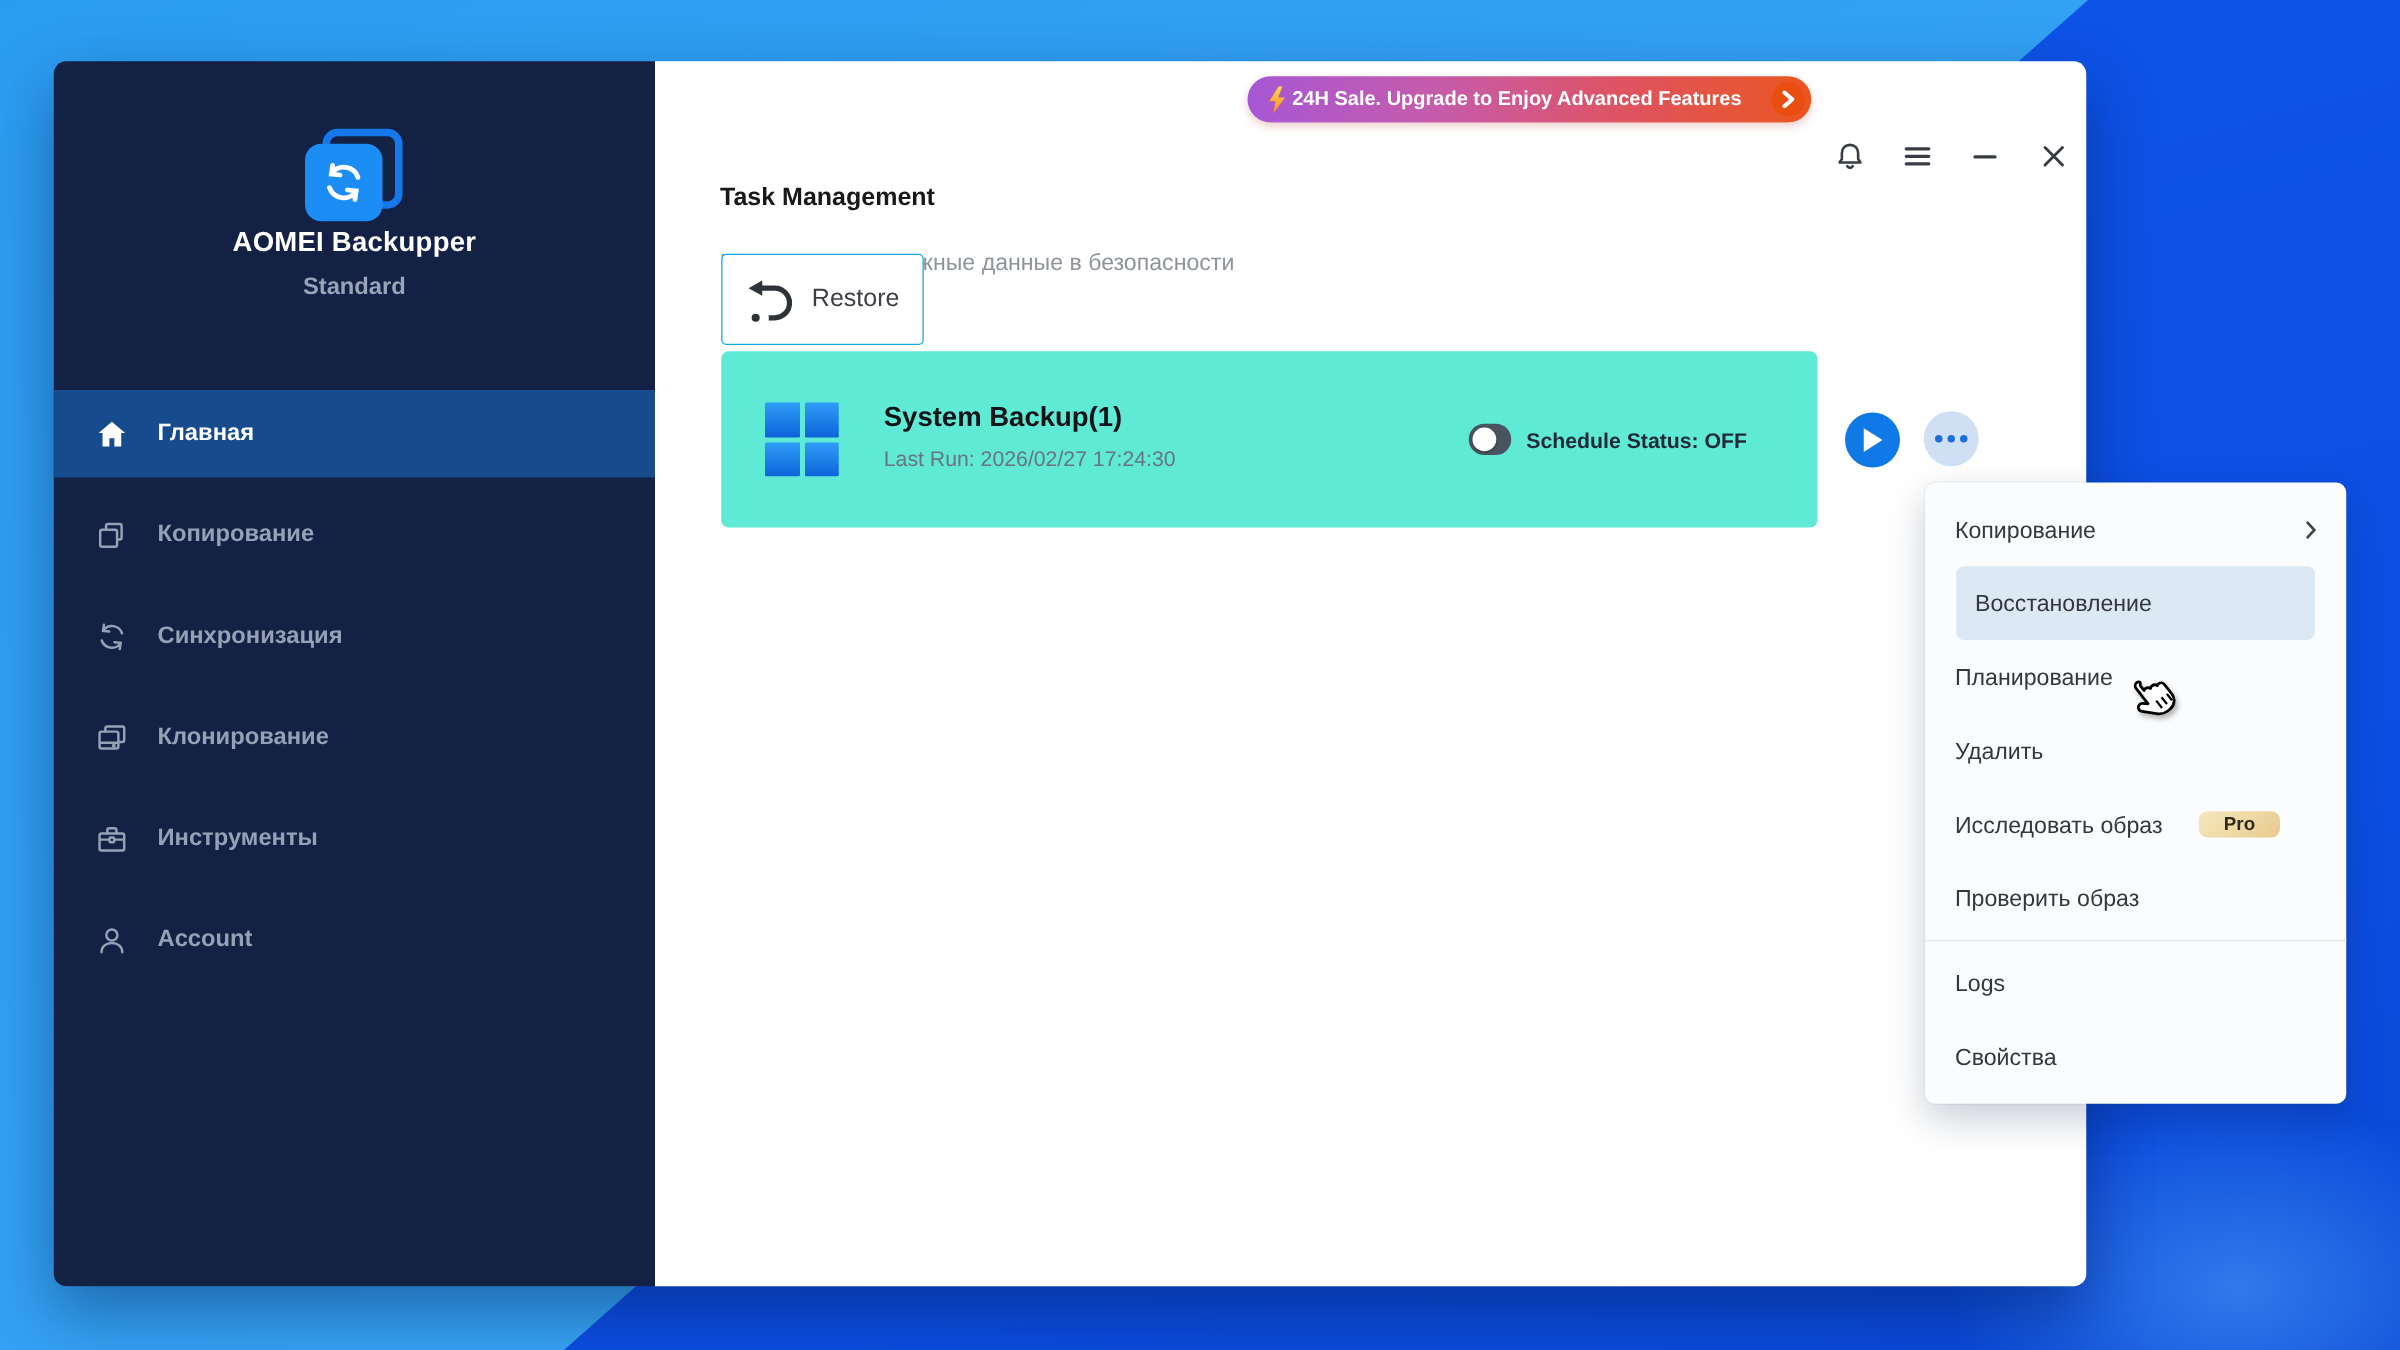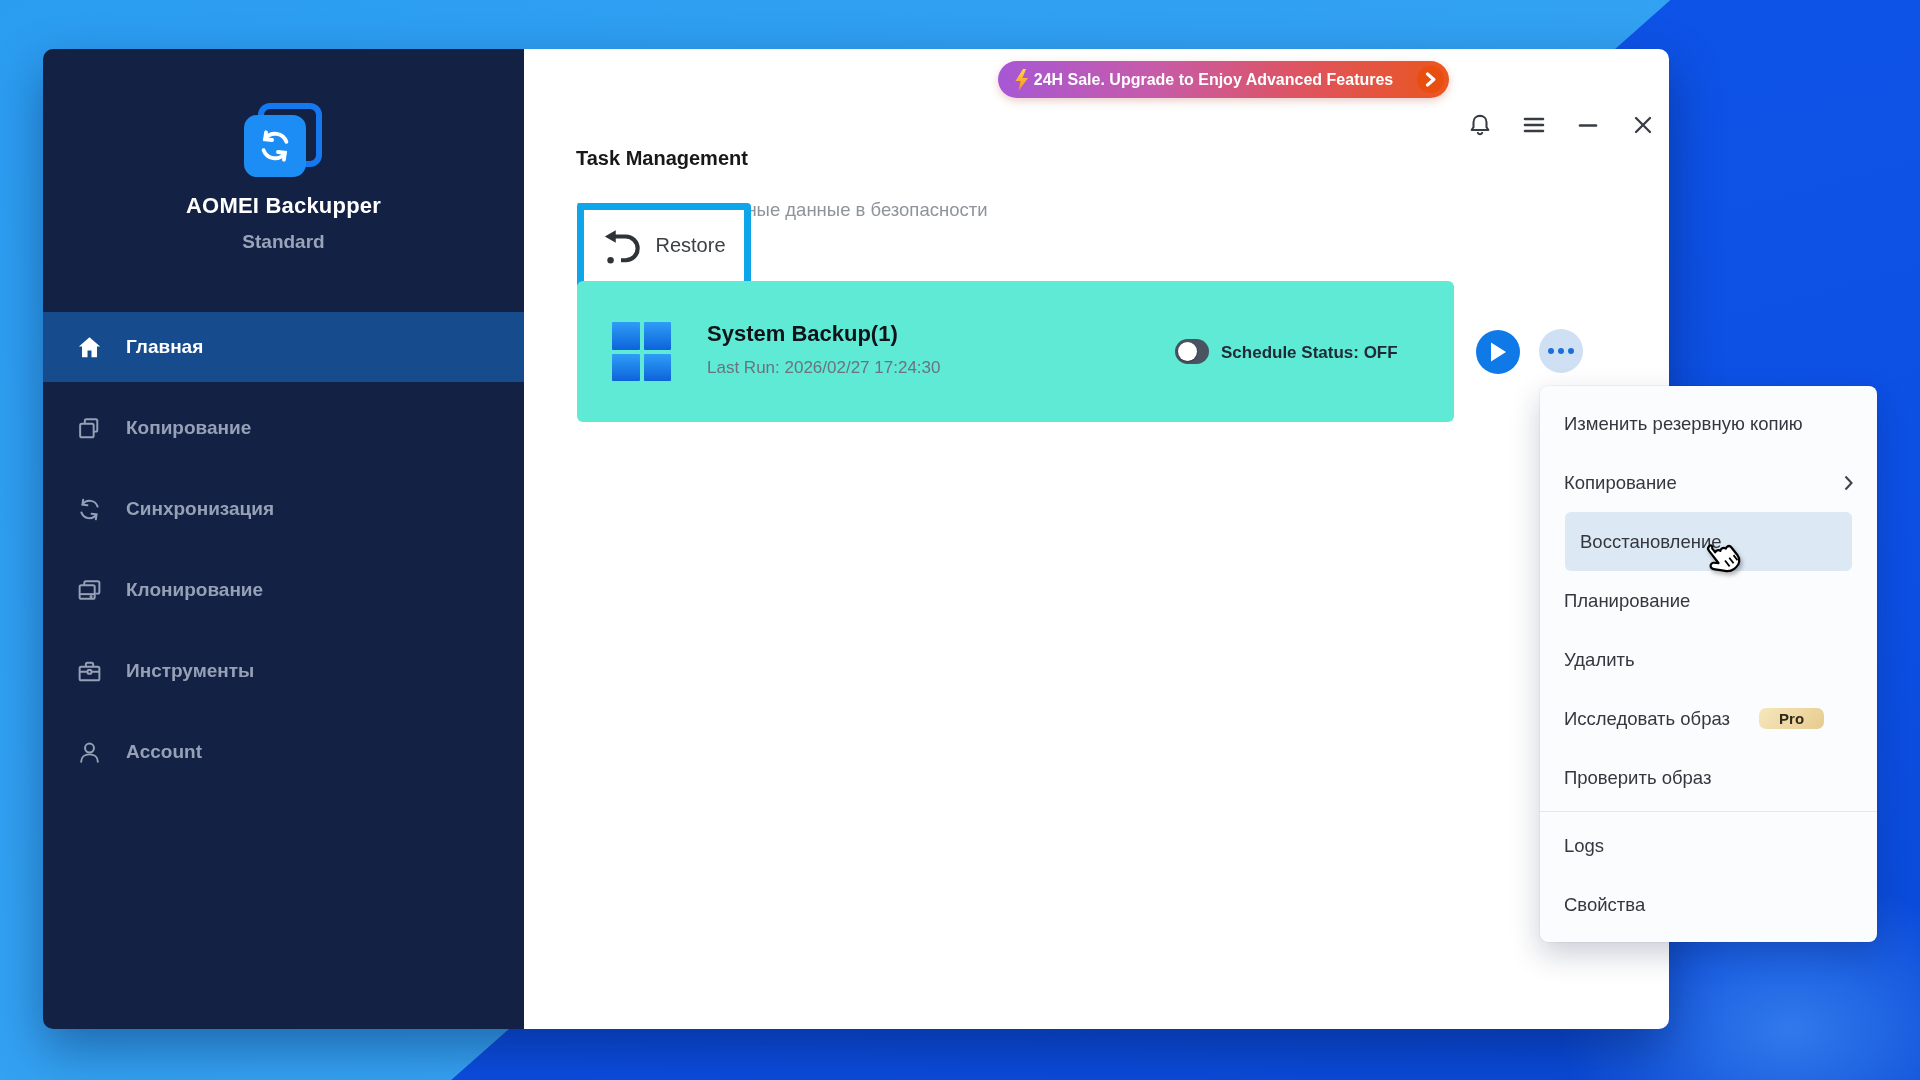--- a/index.html
+++ b/index.html
@@ -14,42 +14,42 @@
   .window{position:absolute;left:43px;top:49px;width:1626px;height:980px;display:flex;
     border-radius:10px;box-shadow:0 20px 50px rgba(0,20,70,.40);}
 
   
   .sidebar{width:481px;flex:none;background:#132145;border-radius:10px 0 0 10px;position:relative;}
   .logo-wrap{position:absolute;top:54px;left:0;right:0;text-align:center;}
   .logo{position:relative;width:80px;height:74px;margin:0 auto;}
   .logo-back{position:absolute;right:2px;top:0;width:52px;height:52px;border:6px solid #1678ee;border-radius:12px;}
   .logo-front{position:absolute;left:0;bottom:0;width:62px;height:62px;background:#1b8df5;border-radius:13px;
     display:flex;align-items:center;justify-content:center;}
-  .app-name{margin-top:16px;color:#fff;font-size:22px;font-weight:bold;letter-spacing:.2px;}
+  .app-name{margin-top:4px;color:#fff;font-size:22px;font-weight:bold;letter-spacing:.2px;}
   .app-edition{margin-top:12px;color:#9aa3b8;font-size:19px;font-weight:bold;}
   .nav{position:absolute;top:263px;left:0;right:0;font-weight:bold;}
   .nav-item{height:70px;margin-bottom:11px;display:flex;align-items:center;gap:22px;
     padding-left:32px;color:#97a1b6;font-size:19px;cursor:default;}
   .nav-item .nicon{width:29px;height:29px;display:flex;align-items:center;justify-content:center;flex:none;}
   .nav-item.active{background:#164b8d;color:#fff;}
 
   
   .main{flex:1;background:#ffffff;border-radius:0 10px 10px 0;position:relative;}
   .banner{position:absolute;left:474px;top:12px;width:451px;height:37px;border-radius:19px;
     background:linear-gradient(90deg,#a757d5 0%,#c75ba8 35%,#e0535a 70%,#ea561f 100%);
     display:flex;align-items:center;box-shadow:0 3px 8px rgba(180,60,40,.25);cursor:pointer;}
   .banner-bolt{margin-left:15px;display:flex;}
   .banner-text{flex:1;text-align:center;color:#fff;font-weight:bold;font-size:16px;padding-right:20px;}
   .banner-arrow{width:27px;height:27px;border-radius:50%;background:#ea4d10;margin-right:5px;flex:none;
     display:flex;align-items:center;justify-content:center;}
   .winbtn{position:absolute;top:58px;width:36px;height:36px;display:flex;align-items:center;justify-content:center;cursor:pointer;}
   .page-title{position:absolute;left:52px;top:98px;font-size:20px;font-weight:bold;color:#17181a;}
   .page-subtitle{position:absolute;left:52px;top:150px;font-size:18.5px;color:#8e939c;}
   .restore-btn{position:absolute;left:53px;top:154px;width:160px;height:71px;background:#fff;
-    border:7px solid #0ea5e9;border-radius:4px;display:flex;align-items:center;justify-content:center;gap:15px;
+    border:1px solid #0ea5e9;border-radius:4px;display:flex;align-items:center;justify-content:center;gap:15px;
     font-size:20px;color:#3c4046;cursor:pointer;}
 
   .task-card{position:absolute;left:53px;top:232px;width:877px;height:141px;background:#5eead4;border-radius:6px;}
   .winlogo{position:absolute;left:35px;top:41px;width:59px;height:59px;display:grid;
     grid-template-columns:1fr 1fr;grid-template-rows:1fr 1fr;gap:4px;}
   .winlogo div{background:linear-gradient(180deg,#2f9ef7,#0d63da);border-radius:1px;}
   .task-title{position:absolute;left:130px;top:40px;font-size:22px;font-weight:bold;color:#111318;}
   .task-lastrun{position:absolute;left:130px;top:77px;font-size:17px;color:#6b7280;}
   .toggle{position:absolute;left:598px;top:58px;width:34px;height:25px;border-radius:13px;background:#4a5360;cursor:pointer;}
   .toggle .knob{position:absolute;left:3px;top:3px;width:19px;height:19px;border-radius:50%;background:#fff;
@@ -241,23 +241,20 @@
           <i></i>
           <i></i>
           <i></i>
         </div>
     </div>
   </div>
 </div>
 
 <div class="ctx-menu">
   <div class="menu-item">
-    <span>Изменить резервную копию</span>
-  </div>
-  <div class="menu-item">
     <span>Копирование</span>
     <span class="chev">
       <svg width="9" height="16" viewBox="0 0 9 16">
           <polyline points="1.5,1.5 7.5,8 1.5,14.5" fill="none" stroke="#3e434a" stroke-width="2.1"></polyline>
         </svg>
     </span>
   </div>
   <div class="menu-item hl">
     <span>Восстановление</span>
   </div>

